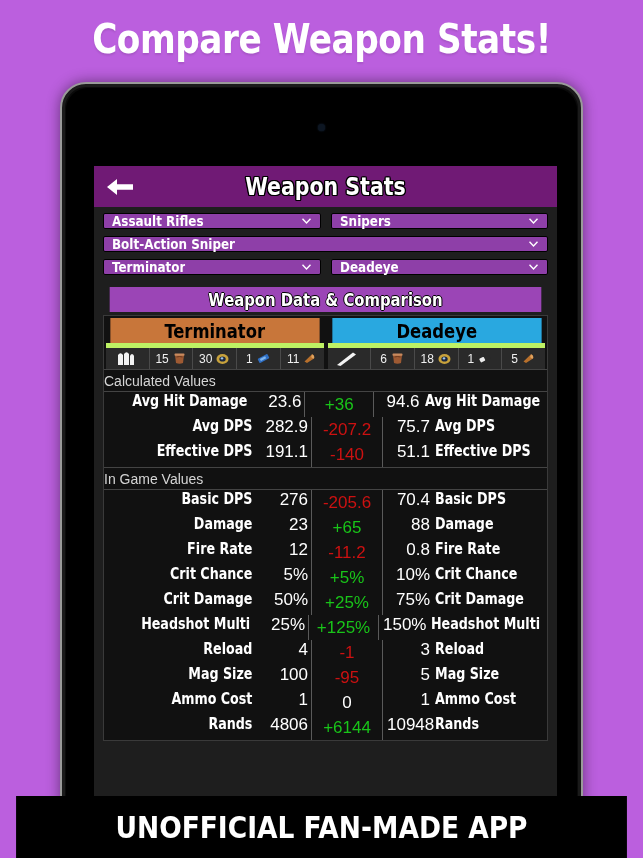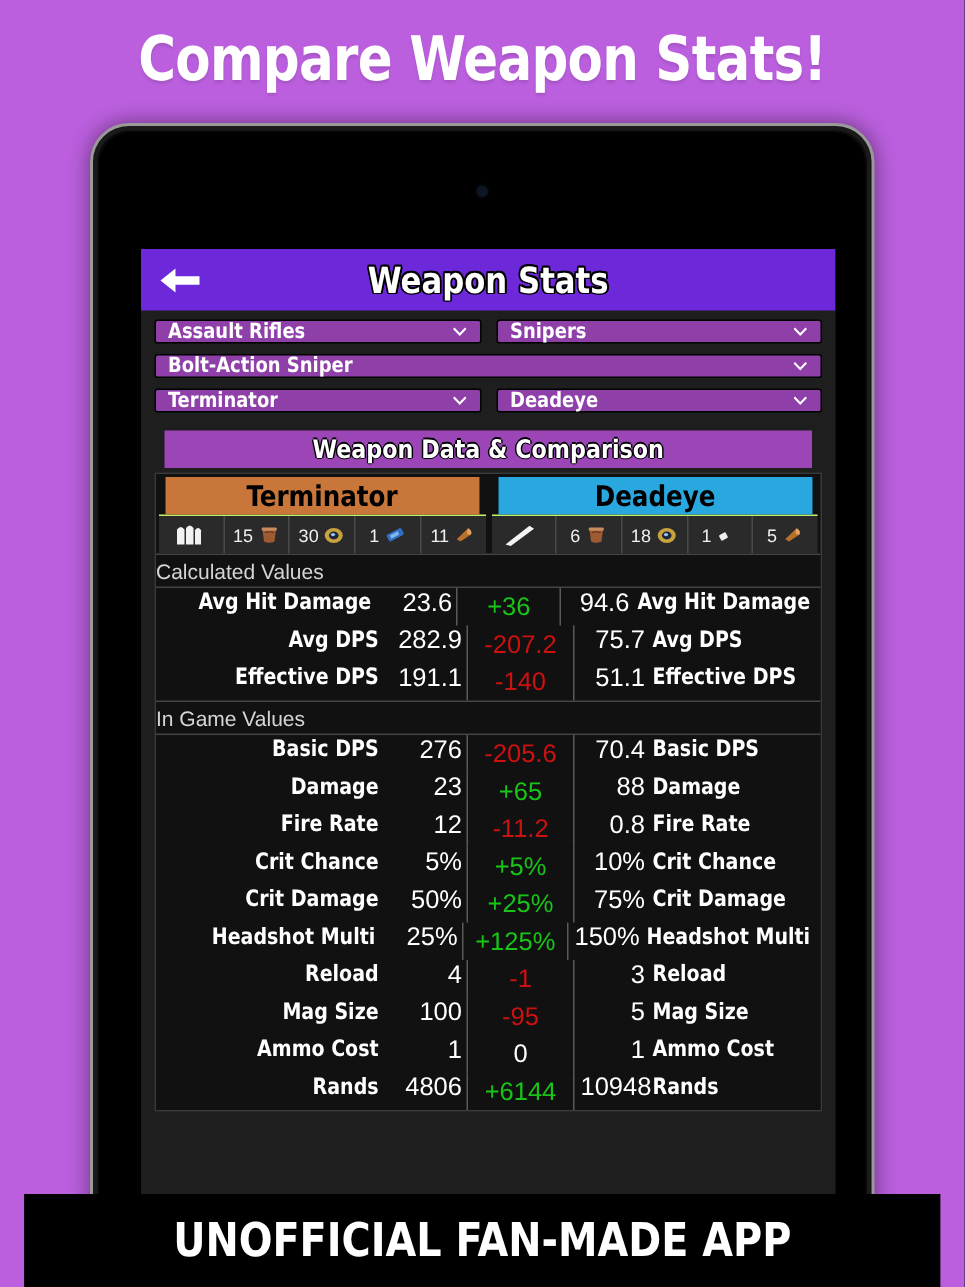--- a/index.html
+++ b/index.html
@@ -99,21 +99,21 @@
     top: 78px;
     width: 463px;
     height: 703px;
     background: #1e1e1e;
     overflow: hidden;
   }
 
   
   .app-header {
     height: 41px;
-    background: #6d28d9;
+    background: #701a75;
     display: flex;
     align-items: center;
     position: relative;
   }
   .back-arrow {
     width: 52px;
     height: 41px;
     display: flex;
     align-items: center;
     justify-content: center;
@@ -242,21 +242,21 @@
     font-family: "Liberation Sans Narrow", "DejaVu Sans Condensed", "Liberation Sans", sans-serif;
     transform: scaleX(0.96);
   }
   .weapon-name.left  { background: #c8763a; }
   .weapon-name.right { background: #29a8e0; }
 
   .icon-row {
     display: flex;
     height: 26px;
     background: #2a2a2a;
-    border-top: 1px solid #bef264;
+    border-top: 5px solid #bef264;
   }
   .icon-cell {
     flex: 1;
     display: flex;
     align-items: center;
     justify-content: center;
     gap: 3px;
     border-right: 1px solid #4a4a4a;
     min-width: 0;
   }

